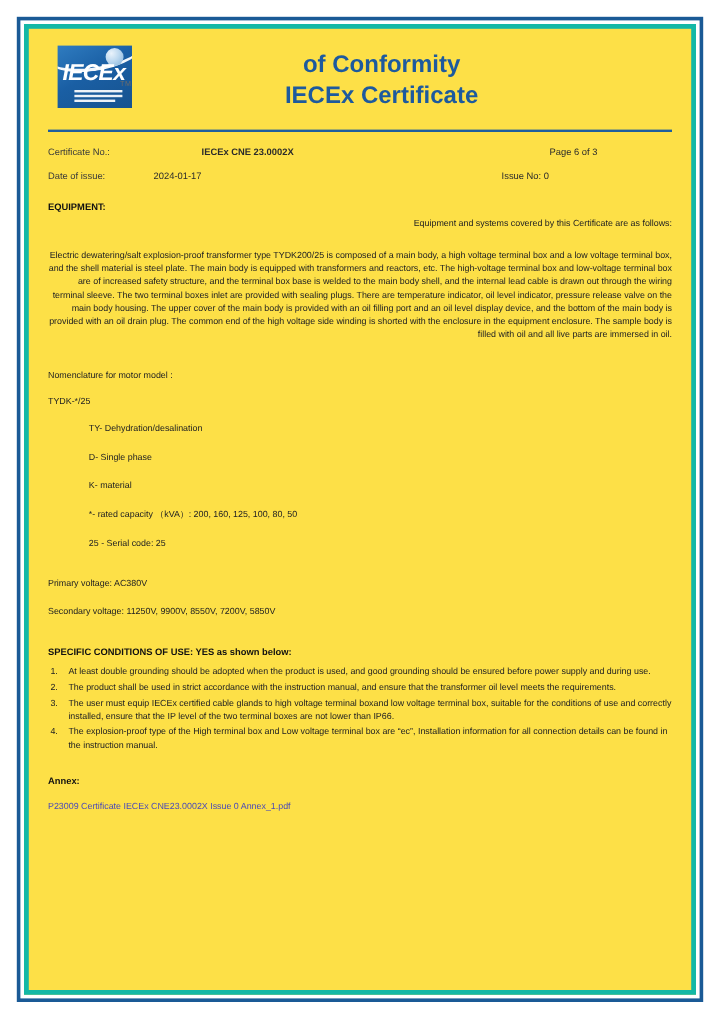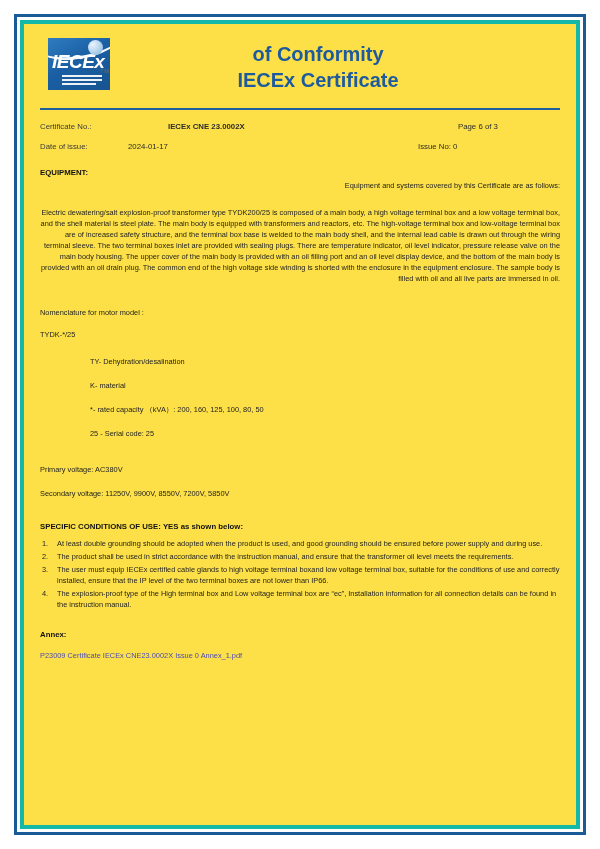--- a/index.html
+++ b/index.html
@@ -177,21 +177,21 @@
     text-align: right;
   }
   .gap-sm { height: 9px; }
   .gap-md { height: 16px; }
   .gap-lg { height: 22px; }
 
   .nomen-line {
     margin: 0 0 11px 0;
   }
   .nomen-list {
-    margin: 16px;
+    margin: 0;
     padding: 0;
     list-style: none;
   }
   .nomen-list li {
     margin: 0 0 13px 34px;
   }
 
   .spec-line {
     margin: 0 0 13px 0;
   }
@@ -276,20 +276,21 @@
 
         <p class="para">Electric dewatering/salt explosion-proof transformer type TYDK200/25 is composed of a main body, a high voltage terminal box and a low voltage terminal box, and the shell material is steel plate. The main body is equipped with transformers and reactors, etc. The high-voltage terminal box and low-voltage terminal box are of increased safety structure, and the terminal box base is welded to the main body shell, and the internal lead cable is drawn out through the wiring terminal sleeve. The two terminal boxes inlet are provided with sealing plugs. There are temperature indicator, oil level indicator, pressure release valve on the main body housing. The upper cover of the main body is provided with an oil filling port and an oil level display device, and the bottom of the main body is provided with an oil drain plug. The common end of the high voltage side winding is shorted with the enclosure in the equipment enclosure. The sample body is filled with oil and all live parts are immersed in oil.</p>
 
         <div class="gap-lg"></div>
 
         <p class="nomen-line">Nomenclature for motor model :</p>
         <p class="nomen-line">TYDK-*/25</p>
 
         <ul class="nomen-list">
           <li>TY- Dehydration/desalination</li>
+          <li>D- Single phase</li>
           <li>K-  material</li>
           <li>*-  rated capacity （kVA）: 200, 160, 125, 100, 80, 50</li>
           <li>25 - Serial code: 25</li>
         </ul>
 
         <div class="gap-sm"></div>
 
         <p class="spec-line">Primary voltage: AC380V</p>
         <p class="spec-line">Secondary voltage: 11250V, 9900V, 8550V, 7200V, 5850V</p>
 

